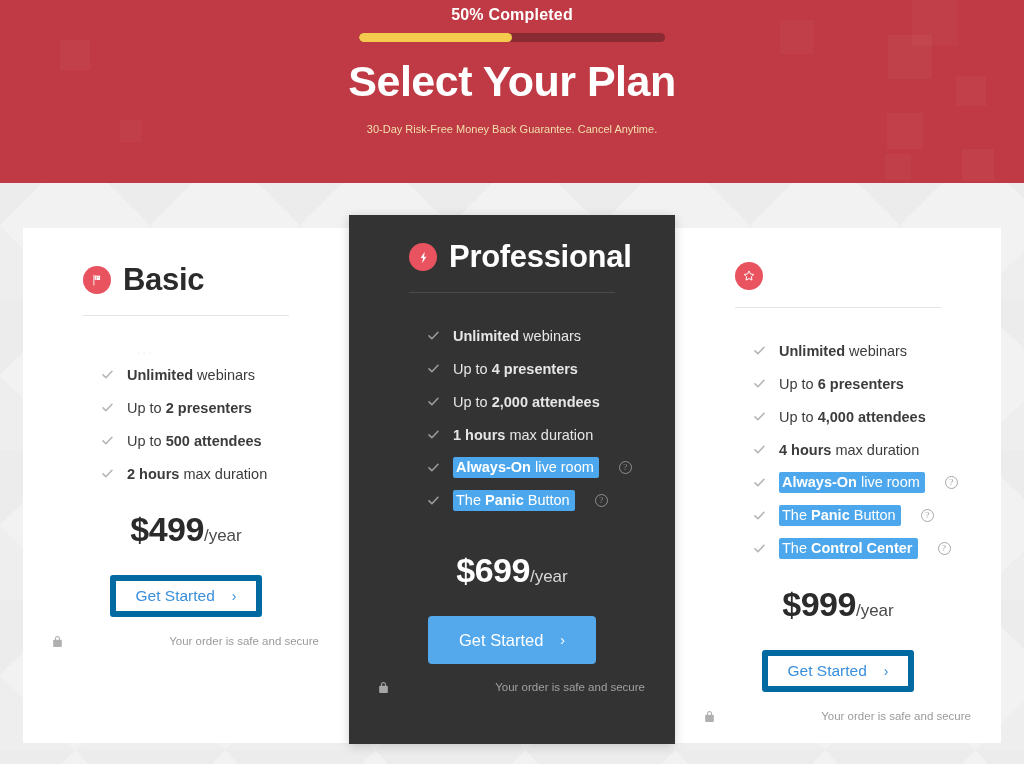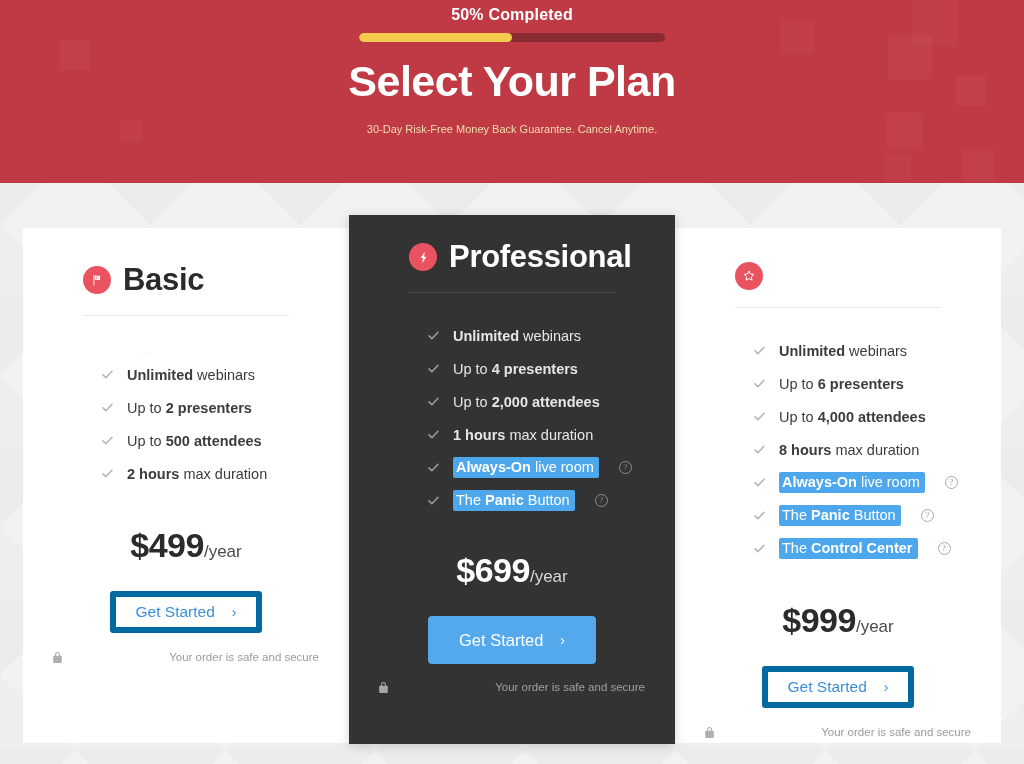--- a/index.html
+++ b/index.html
@@ -201,21 +201,21 @@
     margin-left: 7px;
     font-family: "Liberation Serif", serif;
   }
   .featured .help { border-color: #8f8f8f; color: #8f8f8f; }
 
   
   .price-row {
     text-align: center;
     margin-top: 30px;
   }
-  .card .price-row { margin-top: 36px; }
+  .card .price-row { margin-top: 20px; }
   .featured .price-row { margin-top: 34px; }
   .price-amount {
     font-size: 34px;
     font-weight: bold;
     color: #2b2b2b;
     letter-spacing: -0.5px;
   }
   .featured .price-amount { color: #ffffff; }
   .price-period {
     font-size: 17px;
@@ -425,21 +425,21 @@
         <li class="feature">
           <svg class="check" viewBox="0 0 16 16" fill="none" stroke="currentColor" stroke-width="2" stroke-linecap="round" stroke-linejoin="round">
             <path d="M2.5 8.5l3.5 3.5 7.5-8"></path>
           </svg>
           <span class="feat-text">Up to <b>4,000 attendees</b></span>
         </li>
         <li class="feature">
           <svg class="check" viewBox="0 0 16 16" fill="none" stroke="currentColor" stroke-width="2" stroke-linecap="round" stroke-linejoin="round">
             <path d="M2.5 8.5l3.5 3.5 7.5-8"></path>
           </svg>
-          <span class="feat-text"><b>8 hours</b> max duration</span>
+          <span class="feat-text"><b>4 hours</b> max duration</span>
         </li>
         <li class="feature">
           <svg class="check" viewBox="0 0 16 16" fill="none" stroke="currentColor" stroke-width="2" stroke-linecap="round" stroke-linejoin="round">
             <path d="M2.5 8.5l3.5 3.5 7.5-8"></path>
           </svg>
           <span class="feat-text selected"><b>Always-On</b> live room</span>
           <span class="help">?</span>
         </li>
         <li class="feature">
           <svg class="check" viewBox="0 0 16 16" fill="none" stroke="currentColor" stroke-width="2" stroke-linecap="round" stroke-linejoin="round">

